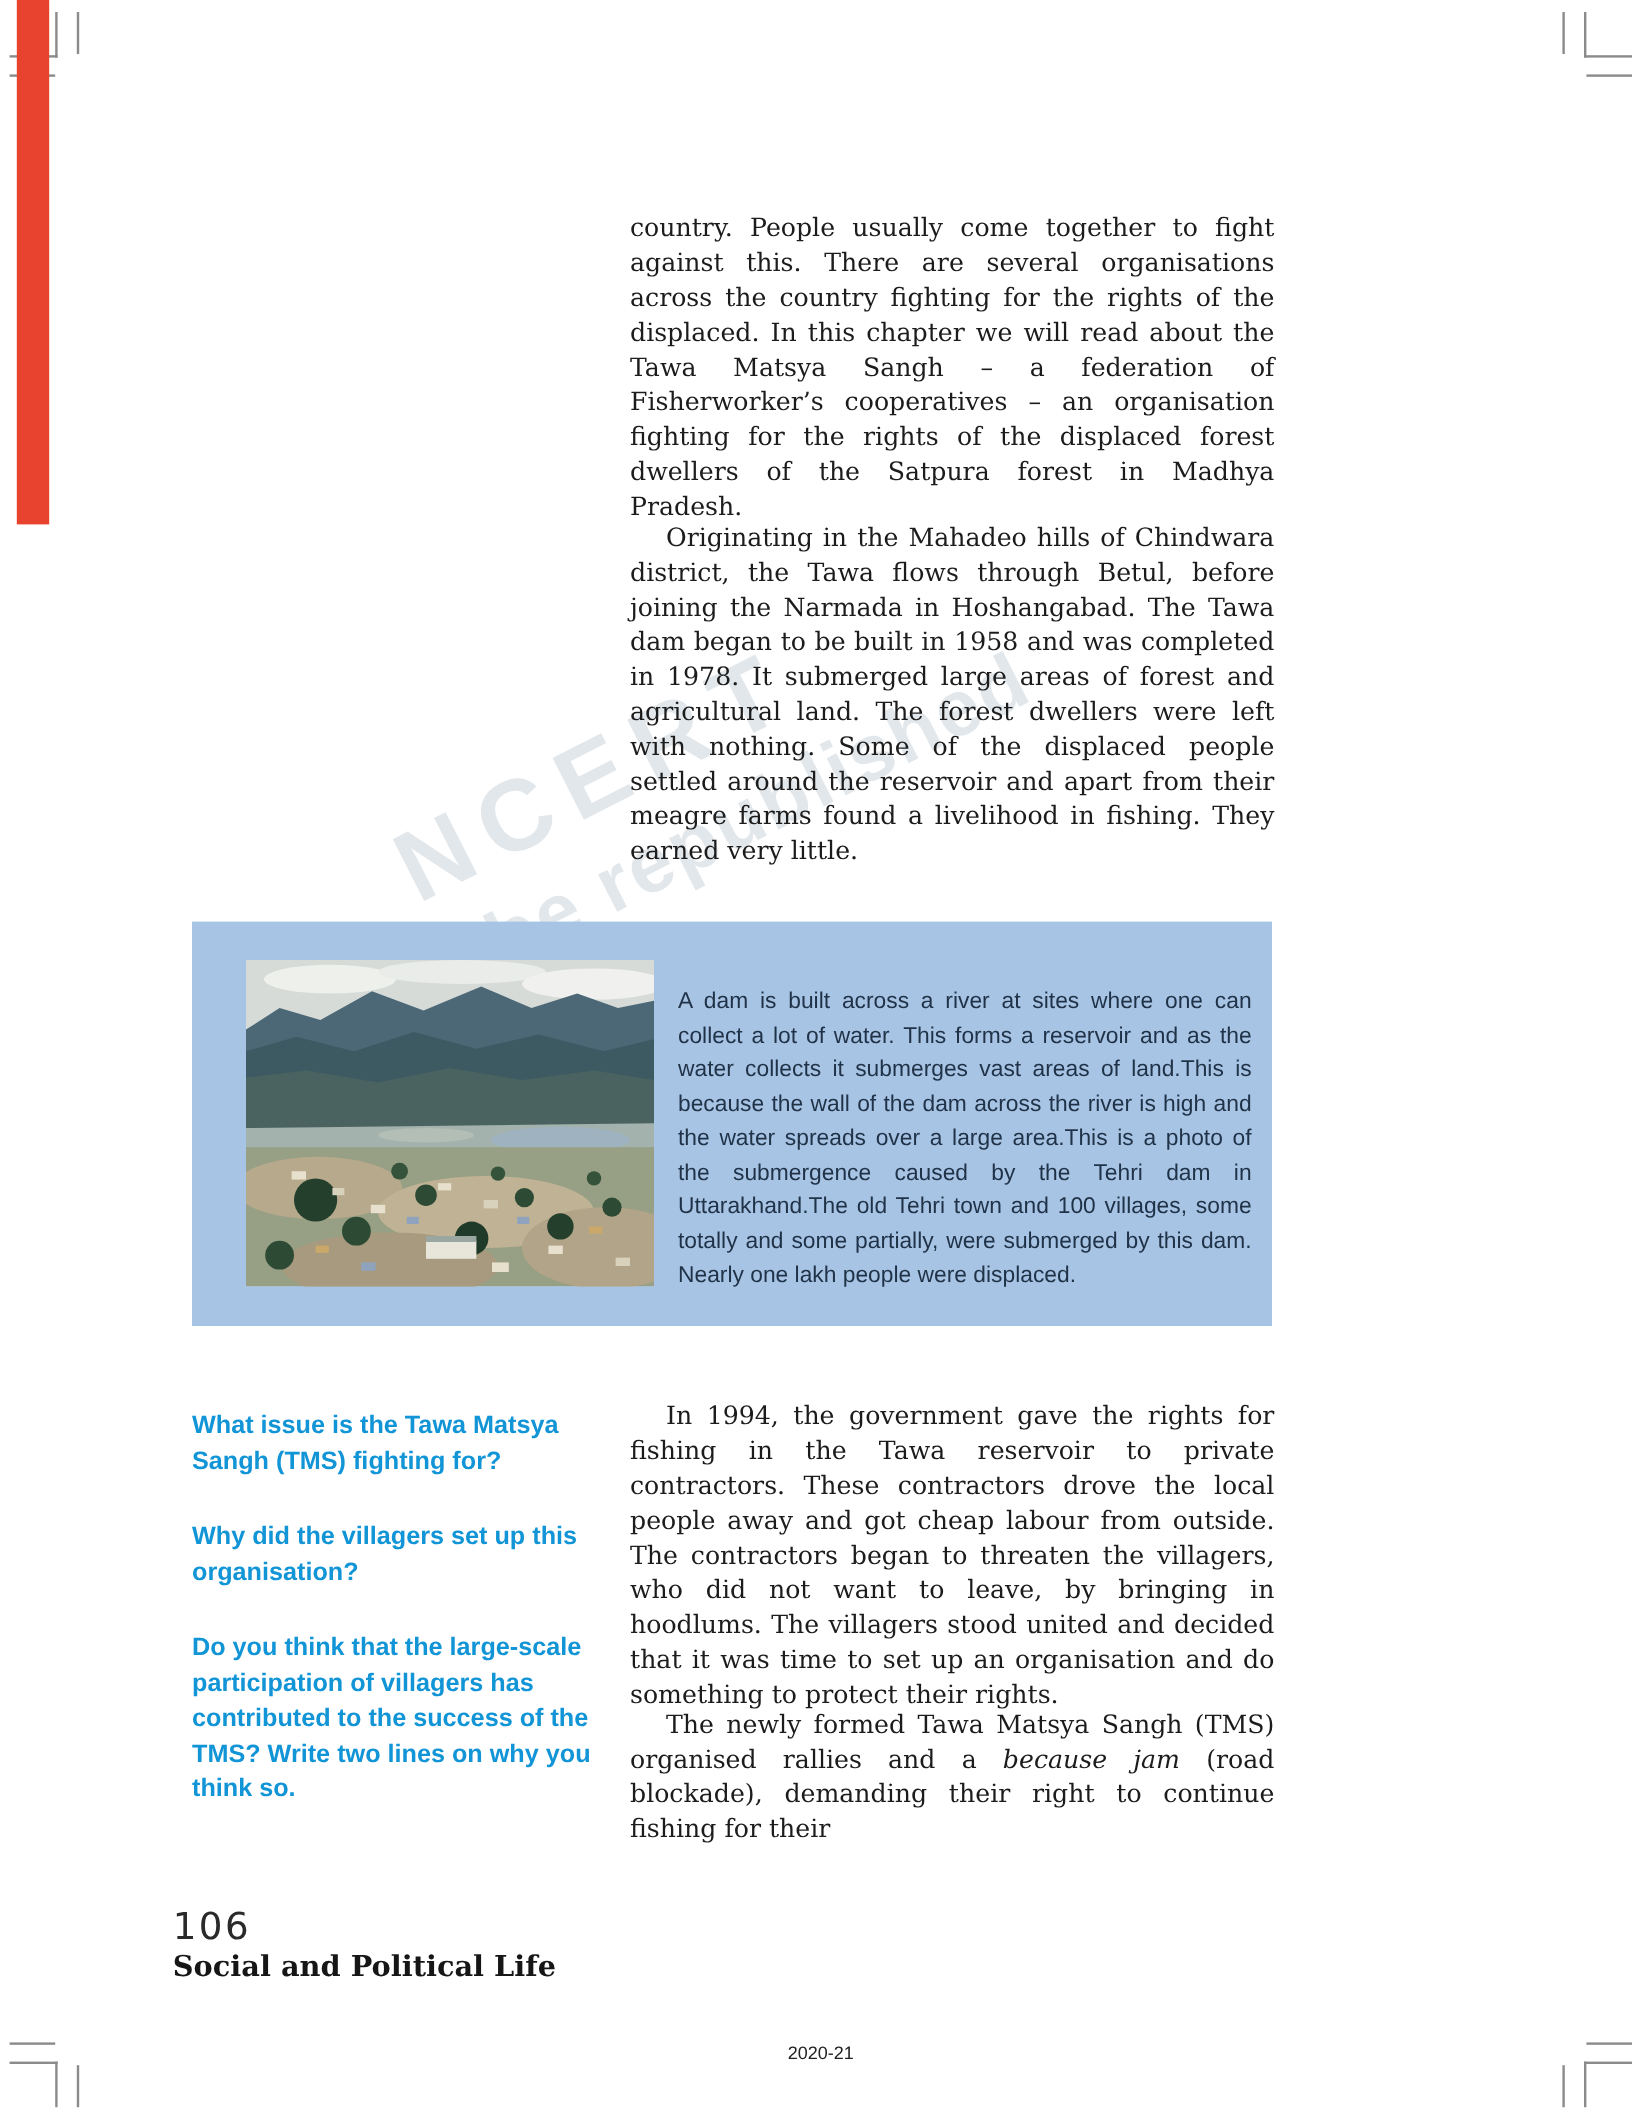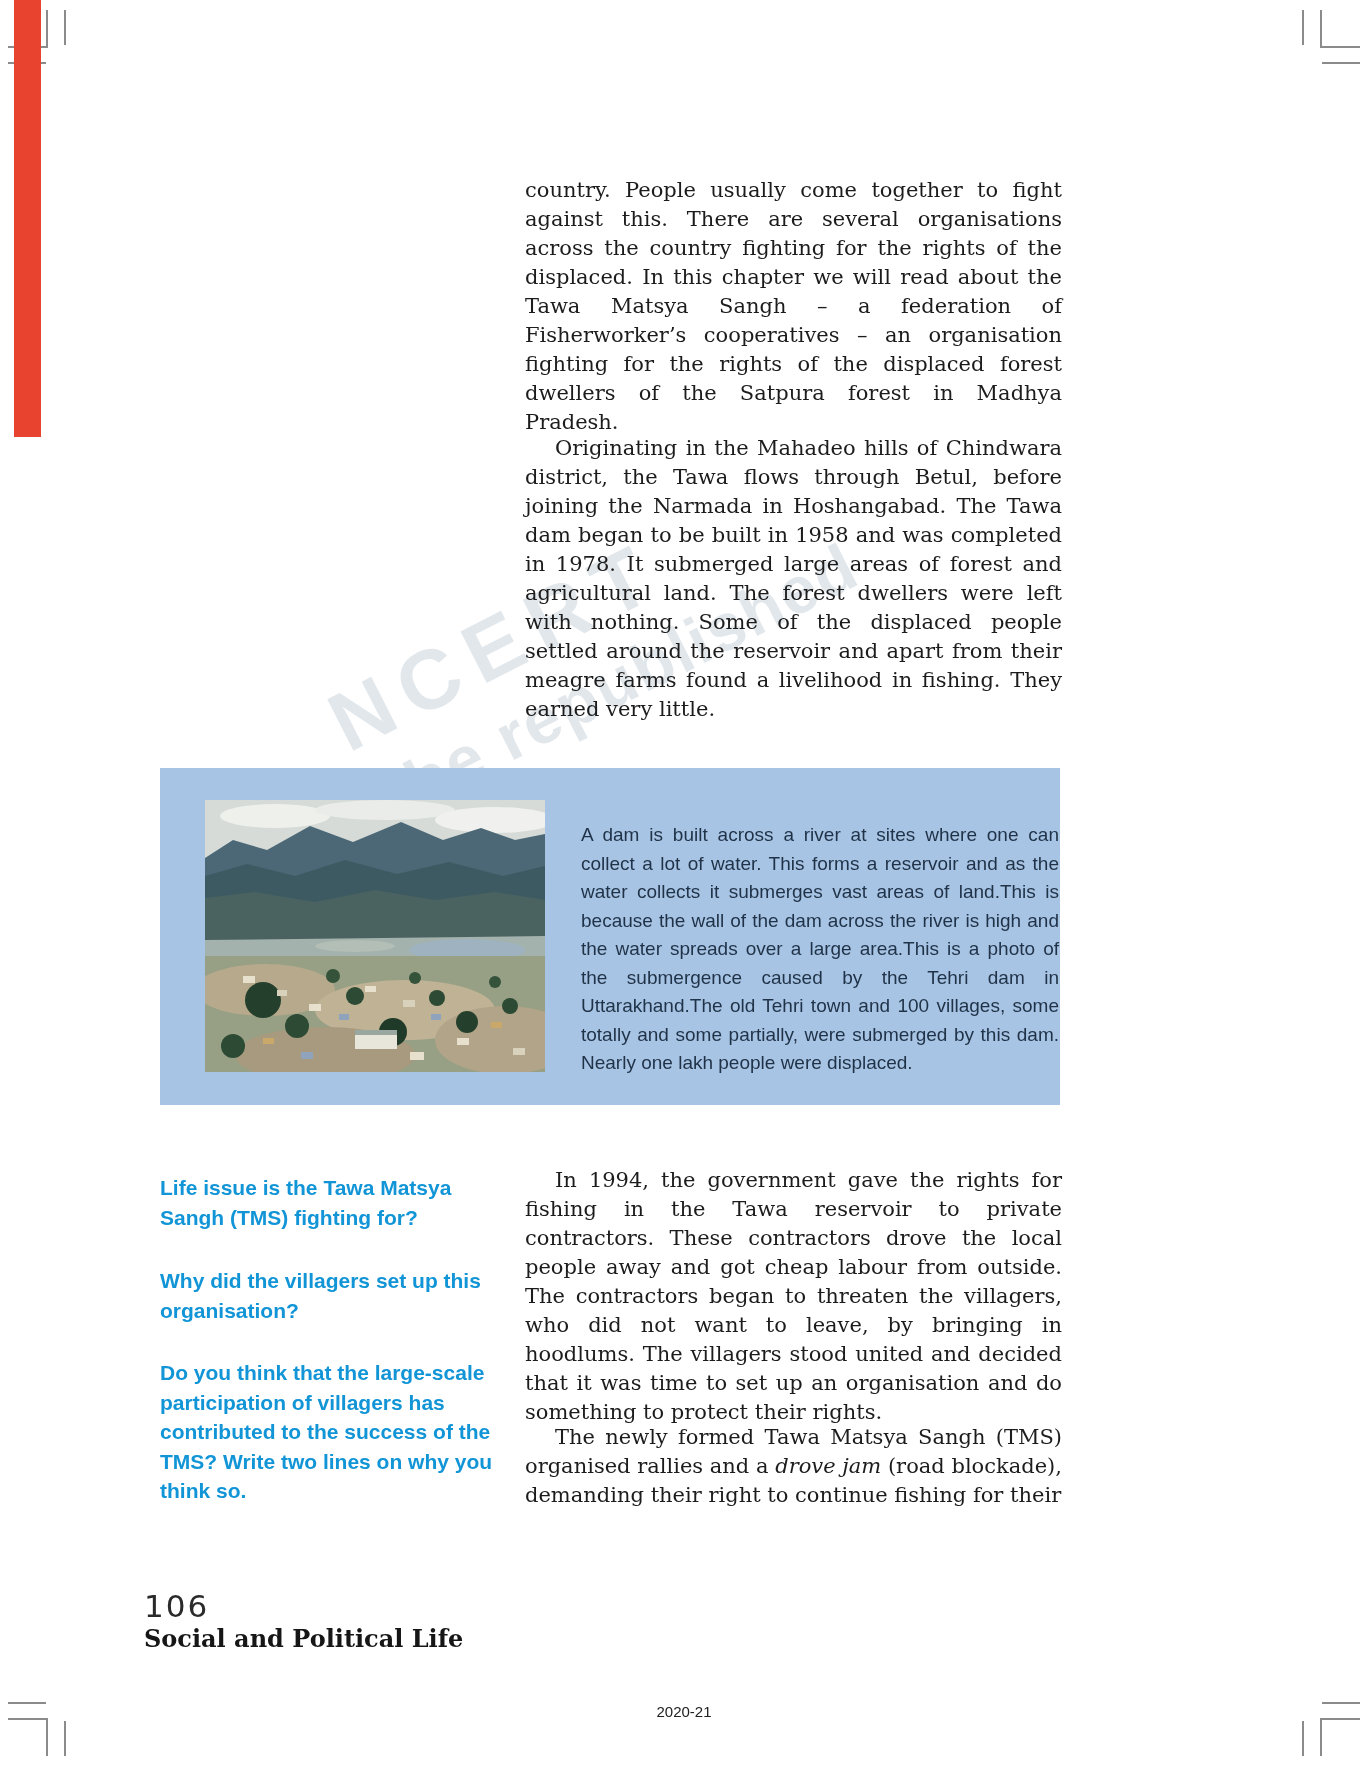--- a/index.html
+++ b/index.html
@@ -17,21 +17,21 @@
              font-family:"DejaVu Serif",serif;font-size:21px;line-height:29px;
              text-align:justify;color:#1c1c1c;}
   .indent{text-indent:30px;}
   .ital{font-style:italic;}
 
   
   .info-box{position:absolute;left:160px;top:768px;width:900px;height:337px;background:#a8c4e4;}
   .photo{position:absolute;left:45px;top:32px;width:340px;height:272px;display:block;}
   .caption{position:absolute;left:405px;top:34px;width:478px;
            font-family:"Liberation Sans",sans-serif;font-size:19px;line-height:28.5px;
-           text-align:justify;color:#1f3247;margin-left:16px;}
+           text-align:justify;color:#1f3247;}
 
   
   .question{position:absolute;left:160px;width:345px;
             font-family:"Liberation Sans",sans-serif;font-weight:bold;
             font-size:21px;line-height:29.5px;color:#1295d6;}
   .q1{top:1152px;} .q2{top:1245px;} .q3{top:1337px;}
 
   
   .watermark{position:absolute;left:110px;top:630px;width:840px;
              transform:rotate(-27deg);transform-origin:40% 60%;
@@ -124,26 +124,26 @@
       <rect x="308" y="248" width="12" height="7" fill="#d8d2bc"></rect>
       <rect x="58" y="238" width="11" height="6" fill="#caa86a"></rect>
       <rect x="150" y="234" width="42" height="15" fill="#e8e6da"></rect>
       <rect x="150" y="230" width="42" height="5" fill="#9aa7a0"></rect>
       <rect x="205" y="252" width="14" height="8" fill="#e6e0cc"></rect>
       <rect x="96" y="252" width="12" height="7" fill="#8fa3bd"></rect>
     </svg>
     <p class="caption">A dam is built across a river at sites where one can collect a lot of water. This forms a reservoir and as the water collects it submerges vast areas of land.This is because the wall of the dam across the river is high and the water spreads over a large area.This is a photo of the submergence caused by the Tehri dam in Uttarakhand.The old Tehri town and 100 villages, some totally and some partially, were submerged by this dam.  Nearly one lakh people were displaced.</p>
   </div>
 
-  <p class="question q1">Life issue is the Tawa Matsya Sangh (TMS) fighting for?</p>
+  <p class="question q1">What issue is the Tawa Matsya Sangh (TMS) fighting for?</p>
   <p class="question q3">Do you think that the large-scale participation of villagers has contributed to the success of the TMS? Write two lines on why you think so.</p>
   <p class="question q2">Why did the villagers set up this organisation?</p>
 
   <p class="body-para indent" style="top:1145px;">In 1994, the government gave the rights for fishing in the Tawa reservoir to private contractors. These contractors drove the local people away and got cheap labour from outside. The contractors began to threaten the villagers, who did not want to leave, by bringing in hoodlums. The villagers stood united and decided that it was time to set up an organisation and do something to protect their rights.</p>
-  <p class="body-para indent" style="top:1402px;"><span>The newly formed Tawa Matsya Sangh (TMS) organised rallies and a </span><span class="ital">drove jam</span><span> (road blockade), demanding their right to continue fishing for their</span></p>
+  <p class="body-para indent" style="top:1402px;"><span>The newly formed Tawa Matsya Sangh (TMS) organised rallies and a </span><span class="ital">because jam</span><span> (road blockade), demanding their right to continue fishing for their</span></p>
 
   <div class="footer">
     <span class="page-num">106</span>
     <span class="book-title">Social and Political Life</span>
   </div>
   <div class="edition">2020-21</div>
 
 </div>
 
 </body></html>

